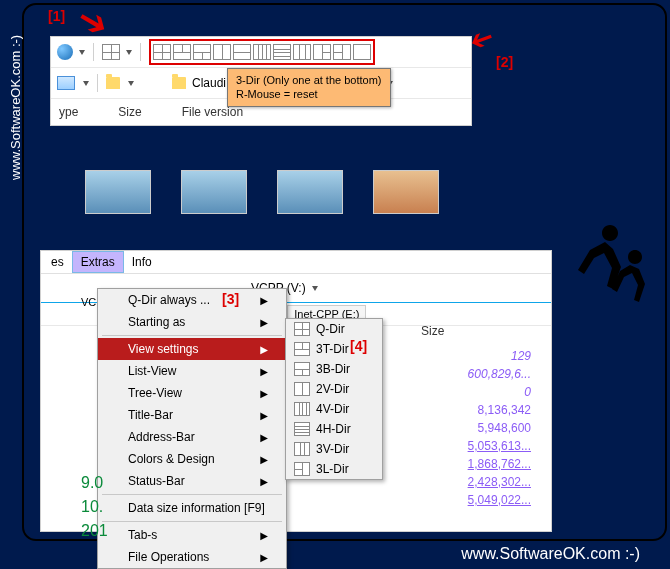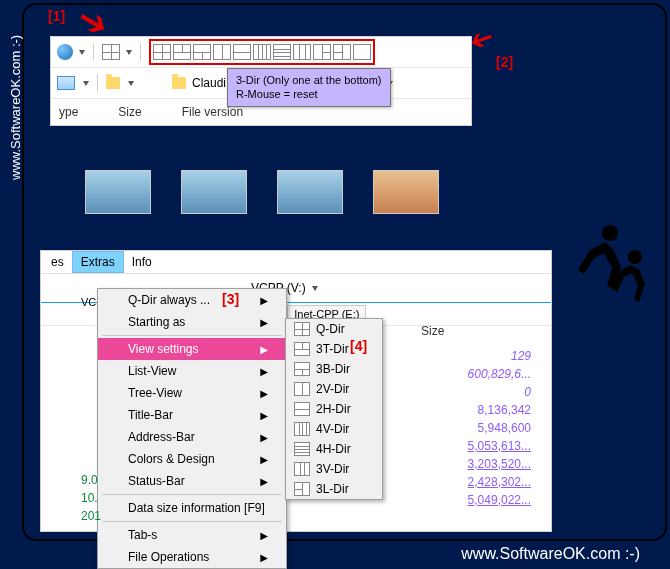--- a/index.html
+++ b/index.html
@@ -116,21 +116,21 @@
   margin-right: 2px;
 }
 .path-label {
   color: #000;
   white-space: nowrap;
 }
 .tooltip {
   position: absolute;
   left: 227px;
   top: 68px;
-  background: #c4b5fd;
+  background: #fdba74;
   border: 1px solid #767676;
   padding: 4px 8px;
   font-size: 11px;
   line-height: 1.3;
   box-shadow: 1px 1px 3px rgba(0,0,0,0.3);
 }
 .column-headers {
   display:flex;
   border-top:1px solid #e8e8e8;
   padding: 6px 8px;
@@ -182,21 +182,21 @@
   align-items:center;
   border-bottom: 1px solid #e0e0e0;
   gap: 0;
   padding-left: 2px;
 }
 .menu-item {
   padding: 3px 8px;
   cursor: pointer;
 }
 .menu-item.open {
-  background: #7dd3fc;
+  background: #c4b5fd;
   border: 1px solid #7ab8e6;
 }
 .path-row2 {
   display:flex;
   align-items:center;
   height: 24px;
   padding: 2px 6px;
   gap: 4px;
 }
 .tabbar {
@@ -228,21 +228,21 @@
 }
 .dropdown-item {
   display:flex;
   align-items:center;
   justify-content:space-between;
   padding: 4px 18px 4px 30px;
   cursor:pointer;
   font-size: 12px;
 }
 .dropdown-item:hover, .dropdown-item.highlight {
-  background: #ec4899;
+  background: #b91c1c;
   color:#fff;
 }
 .dropdown-sep {
   height:1px;
   background:#c8c8c8;
   margin: 2px 4px;
 }
 .submenu-arrow {
   font-size:10px;
 }
@@ -296,21 +296,21 @@
 .vcp-stub {
   position:absolute;
   left:40px;
   top:45px;
   font-size:11px;
 }
 .left-green {
   position:absolute;
   left: 40px;
   top: 220px;
-  font-size: 12px;
+  font-size: 16px;
   color: #0a8a3a;
 }
 .left-green div { line-height:1.5; }
 
 
 .silhouette {
   position:absolute;
   right: 10px;
   top: 220px;
   width: 110px;
@@ -511,26 +511,20 @@
           <span class="h" style="top:50%"></span>
           <span class="v" style="left:50%;height:50%;top:50%"></span>
         </span>
         <span>3B-Dir</span>
       </div>
     <div class="sub-item">
         <span class="sub-icon">
           <span class="v" style="left:50%"></span>
         </span>
         <span>2V-Dir</span>
-      </div>
-    <div class="sub-item">
-        <span class="sub-icon">
-          <span class="h" style="top:50%"></span>
-        </span>
-        <span>2H-Dir</span>
       </div>
     <div class="sub-item">
         <span class="sub-icon">
           <span class="v" style="left:25%"></span>
           <span class="v" style="left:50%"></span>
           <span class="v" style="left:75%"></span>
         </span>
         <span>4V-Dir</span>
       </div>
     <div class="sub-item">
@@ -558,21 +552,21 @@
   </div>
 
   <div class="size-header">Size</div>
   <div class="size-list">
     <div class="ital">129</div>
     <div class="ital">600,829,6...</div>
     <div class="ital">0</div>
     <div>8,136,342</div>
     <div>5,948,600</div>
     <div class="uline">5,053,613...</div>
-    <div class="uline">3,203,520...</div>
+    <div class="uline">1,868,762...</div>
     <div class="uline">2,428,302...</div>
     <div class="uline">5,049,022...</div>
   </div>
 
   <div class="left-green">
     <div>9.0</div>
     <div>10.</div>
     <div>201</div>
   </div>
 </div>

